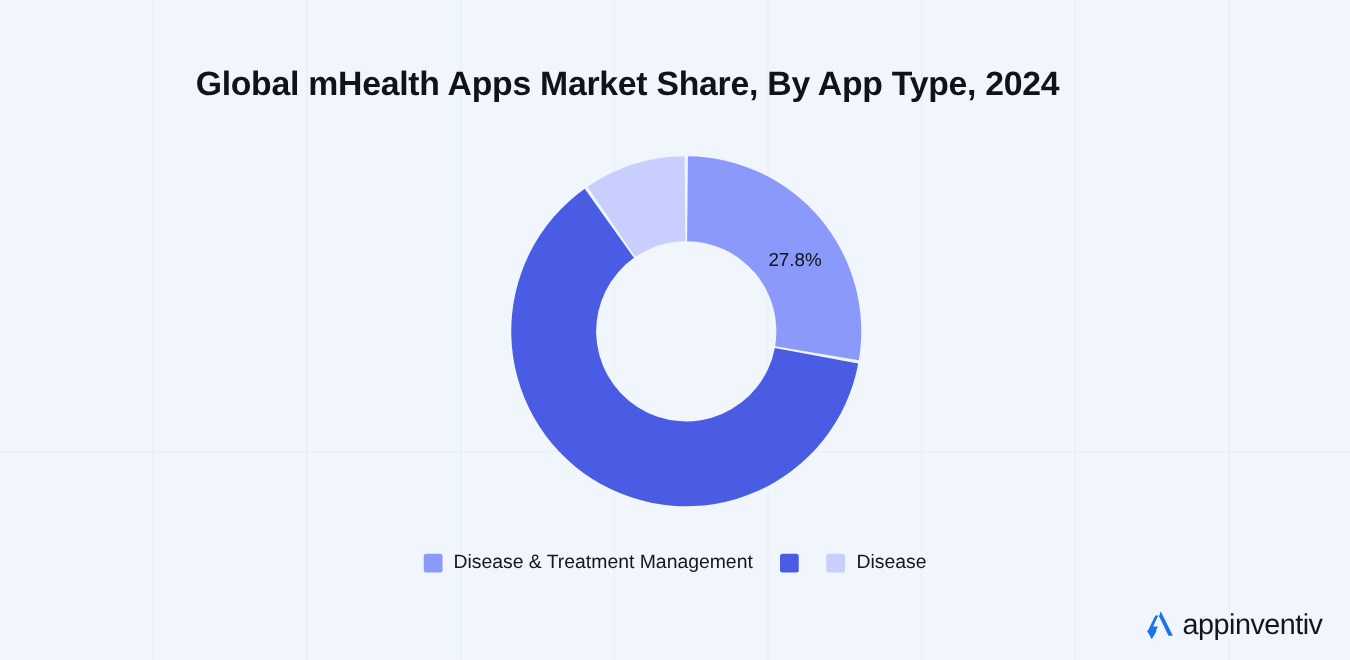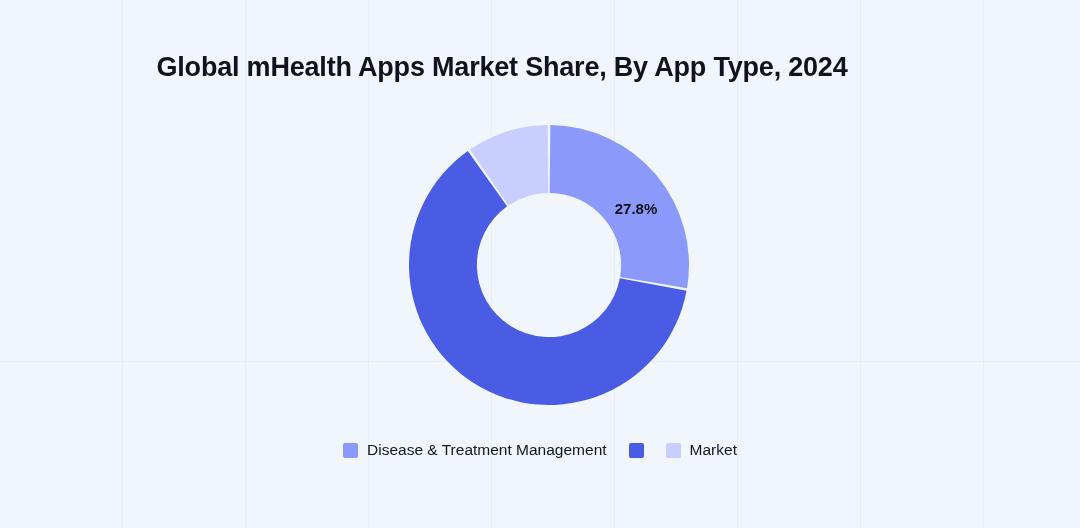--- a/index.html
+++ b/index.html
@@ -49,21 +49,21 @@
     height: 280px;
     overflow: visible;
   }
   #slice-label-0 {
     position: absolute;
     left: 609px;
     top: 200px;
     width: 54px;
     text-align: center;
     font-size: 15px;
-    font-weight: bold;
+    font-weight: normal;
     color: #11131a;
   }
   #legend {
     position: absolute;
     left: 0;
     top: 441px;
     width: 1080px;
     display: flex;
     justify-content: center;
     gap: 22px;
@@ -125,18 +125,26 @@
   <div id="legend">
     <div class="legend-item">
       <span class="legend-swatch" style="background-color: rgb(139, 153, 251);"></span>
       <span class="legend-label">Disease &amp; Treatment Management</span>
     </div>
     <div class="legend-item">
       <span class="legend-swatch" style="background-color: rgb(74, 92, 228);"></span>
     </div>
     <div class="legend-item">
       <span class="legend-swatch" style="background-color: rgb(200, 206, 253);"></span>
-      <span class="legend-label">Market</span>
+      <span class="legend-label">Disease</span>
     </div>
   </div>
 
+  <div id="logo">
+    <svg id="logo-mark" viewBox="0 0 32 32">
+      <path d="M16.6 5.4 L27.0 26.2 L23.2 26.2 L15.2 9.6 Z" fill="#1a73e8"></path>
+      <path d="M14.6 9.0 L10.1 18.4 L14.2 18.4 L11.9 23.2 L5.0 23.2 L12.0 9.0 Z" fill="#1a73e8"></path>
+      <path d="M5.0 22.0 L13.2 22.0 L9.0 29.2 Z" fill="#1a73e8"></path>
+    </svg>
+    <span id="logo-text">appinventiv</span>
+  </div>
 
 </div>
 
 </body></html>

